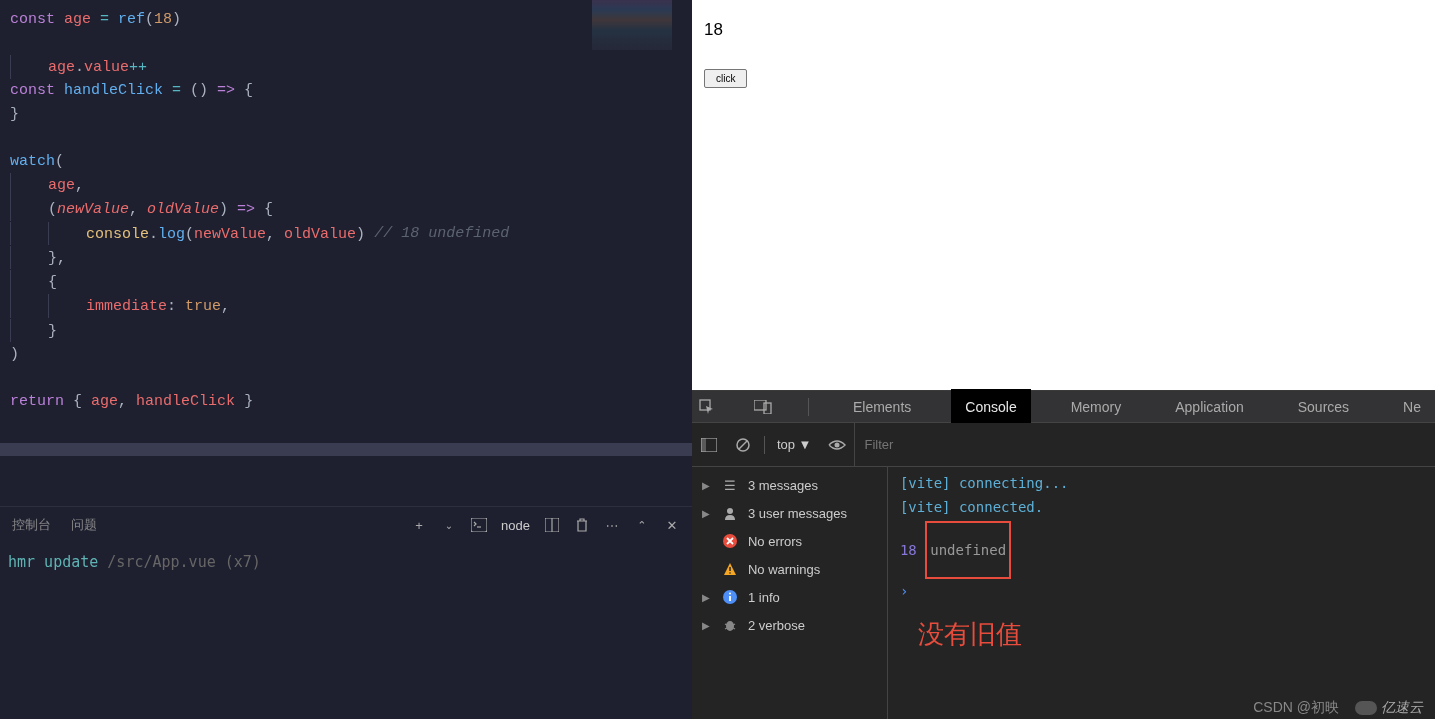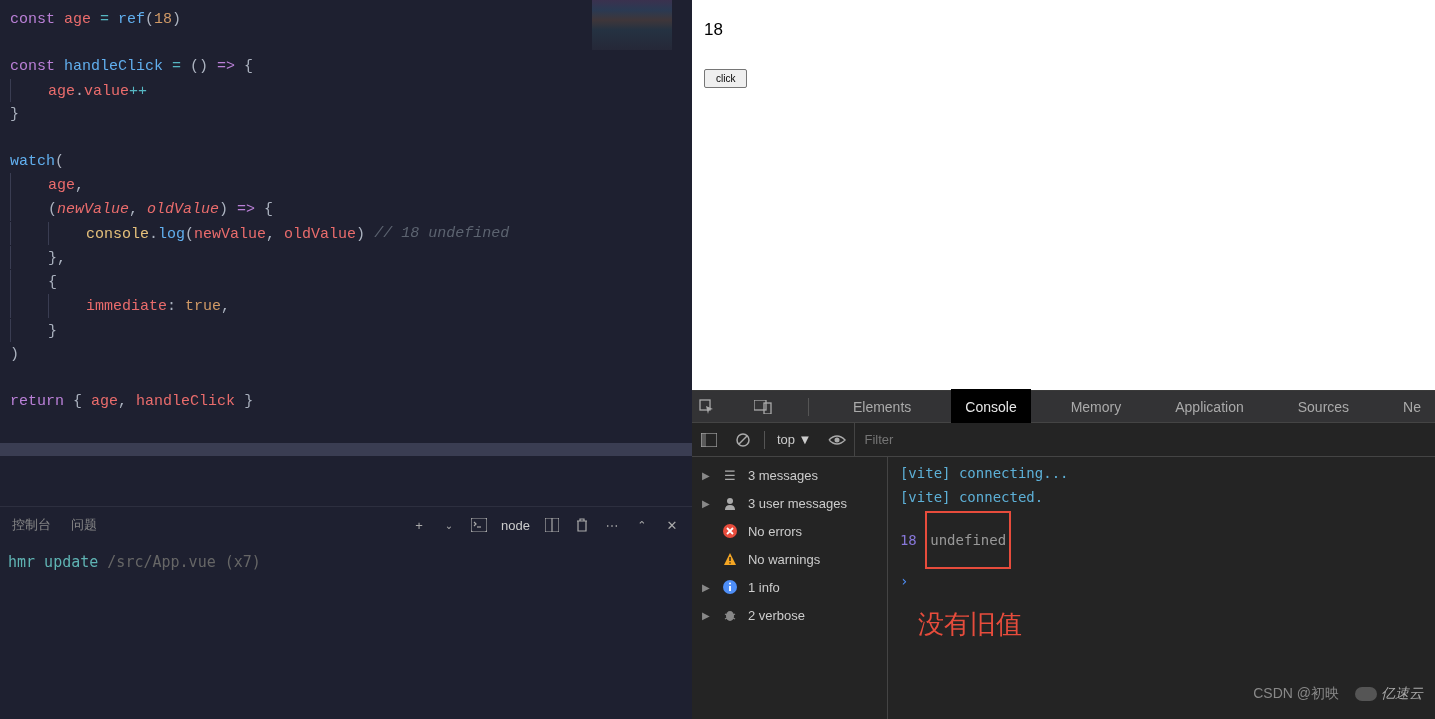--- a/index.html
+++ b/index.html
@@ -186,21 +186,21 @@
       color: #aaa;
       cursor: pointer;
     }
     .devtools-tab.active {
       background: #000;
       color: #e8e8e8;
     }
     .devtools-toolbar {
       display: flex;
       align-items: center;
-      height: 34px;
+      height: 44px;
       background: #242424;
       border-bottom: 1px solid #444;
       font-family: -apple-system, 'Segoe UI', sans-serif;
     }
     .devtools-tool-btn {
       width: 34px;
       height: 34px;
       display: flex;
       align-items: center;
       justify-content: center;
@@ -292,21 +292,21 @@
       position: absolute;
       color: #e74c3c;
       font-size: 26px;
       font-weight: 400;
       font-family: 'Microsoft YaHei', sans-serif;
       left: 30px;
       top: 150px;
     }
     .watermark {
       position: absolute;
-      bottom: 16px;
+      bottom: 2px;
       right: 12px;
       display: flex;
       align-items: center;
       gap: 16px;
       font-family: 'Microsoft YaHei', sans-serif;
       font-size: 14px;
     }
     .csdn-mark { color: #888; }
     .yisu-mark {
       display: flex;
@@ -327,22 +327,22 @@
     .node-label { font-size: 13px; color: #ccc;}
   </style>
 </head>
 <body>
 
 <div class="left-panel">
   <div class="code-editor">
     <div class="minimap"></div>
     <div class="code-line"><span class="k-const">const</span> <span class="k-var">age</span><span class="k-op"> = </span><span class="k-func">ref</span><span class="k-punct">(</span><span class="k-num">18</span><span class="k-punct">)</span></div>
     <div class="code-line"> </div>
+    <div class="code-line"><span class="indent-line"></span><span class="k-var">age</span><span class="k-punct">.</span><span class="k-prop">value</span><span class="k-op">++</span></div>
     <div class="code-line"><span class="k-const">const</span> <span class="k-func">handleClick</span><span class="k-op"> = </span><span class="k-punct">()</span><span class="k-arrow"> =&gt; </span><span class="k-brace">{</span></div>
-    <div class="code-line"><span class="indent-line"></span><span class="k-var">age</span><span class="k-punct">.</span><span class="k-prop">value</span><span class="k-op">++</span></div>
     <div class="code-line"><span class="k-brace">}</span></div>
     <div class="code-line"> </div>
     <div class="code-line"><span class="k-func">watch</span><span class="k-punct">(</span></div>
     <div class="code-line"><span class="indent-line"></span><span class="k-var">age</span><span class="k-punct">,</span></div>
     <div class="code-line"><span class="indent-line"></span><span class="k-punct">(</span><span class="k-param">newValue</span><span class="k-punct">, </span><span class="k-param">oldValue</span><span class="k-punct">)</span><span class="k-arrow"> =&gt; </span><span class="k-brace">{</span></div>
     <div class="code-line"><span class="indent-line"></span><span class="indent-line"></span><span class="k-name">console</span><span class="k-punct">.</span><span class="k-func">log</span><span class="k-punct">(</span><span class="k-var">newValue</span><span class="k-punct">, </span><span class="k-var">oldValue</span><span class="k-punct">)</span> <span class="k-comment">// 18 undefined</span></div>
     <div class="code-line"><span class="indent-line"></span><span class="k-brace">}</span><span class="k-punct">,</span></div>
     <div class="code-line"><span class="indent-line"></span><span class="k-brace">{</span></div>
     <div class="code-line"><span class="indent-line"></span><span class="indent-line"></span><span class="k-prop">immediate</span><span class="k-punct">: </span><span class="k-bool">true</span><span class="k-punct">,</span></div>
     <div class="code-line"><span class="indent-line"></span><span class="k-brace">}</span></div>

